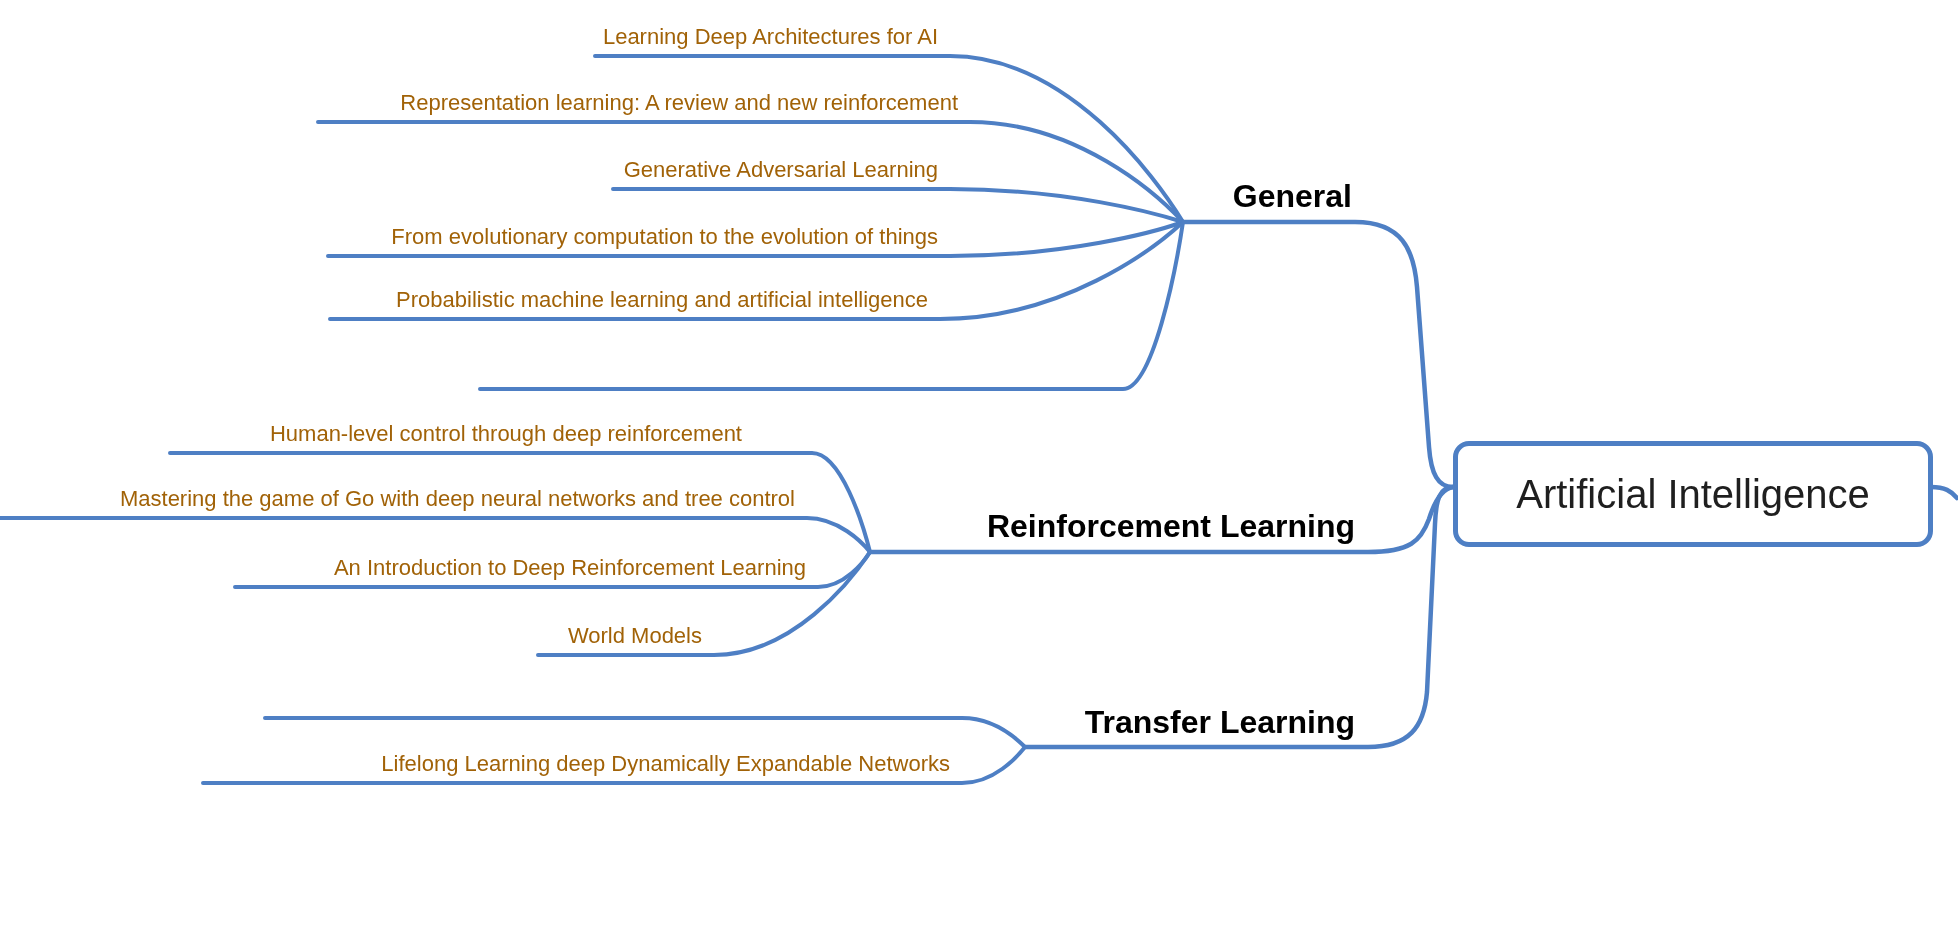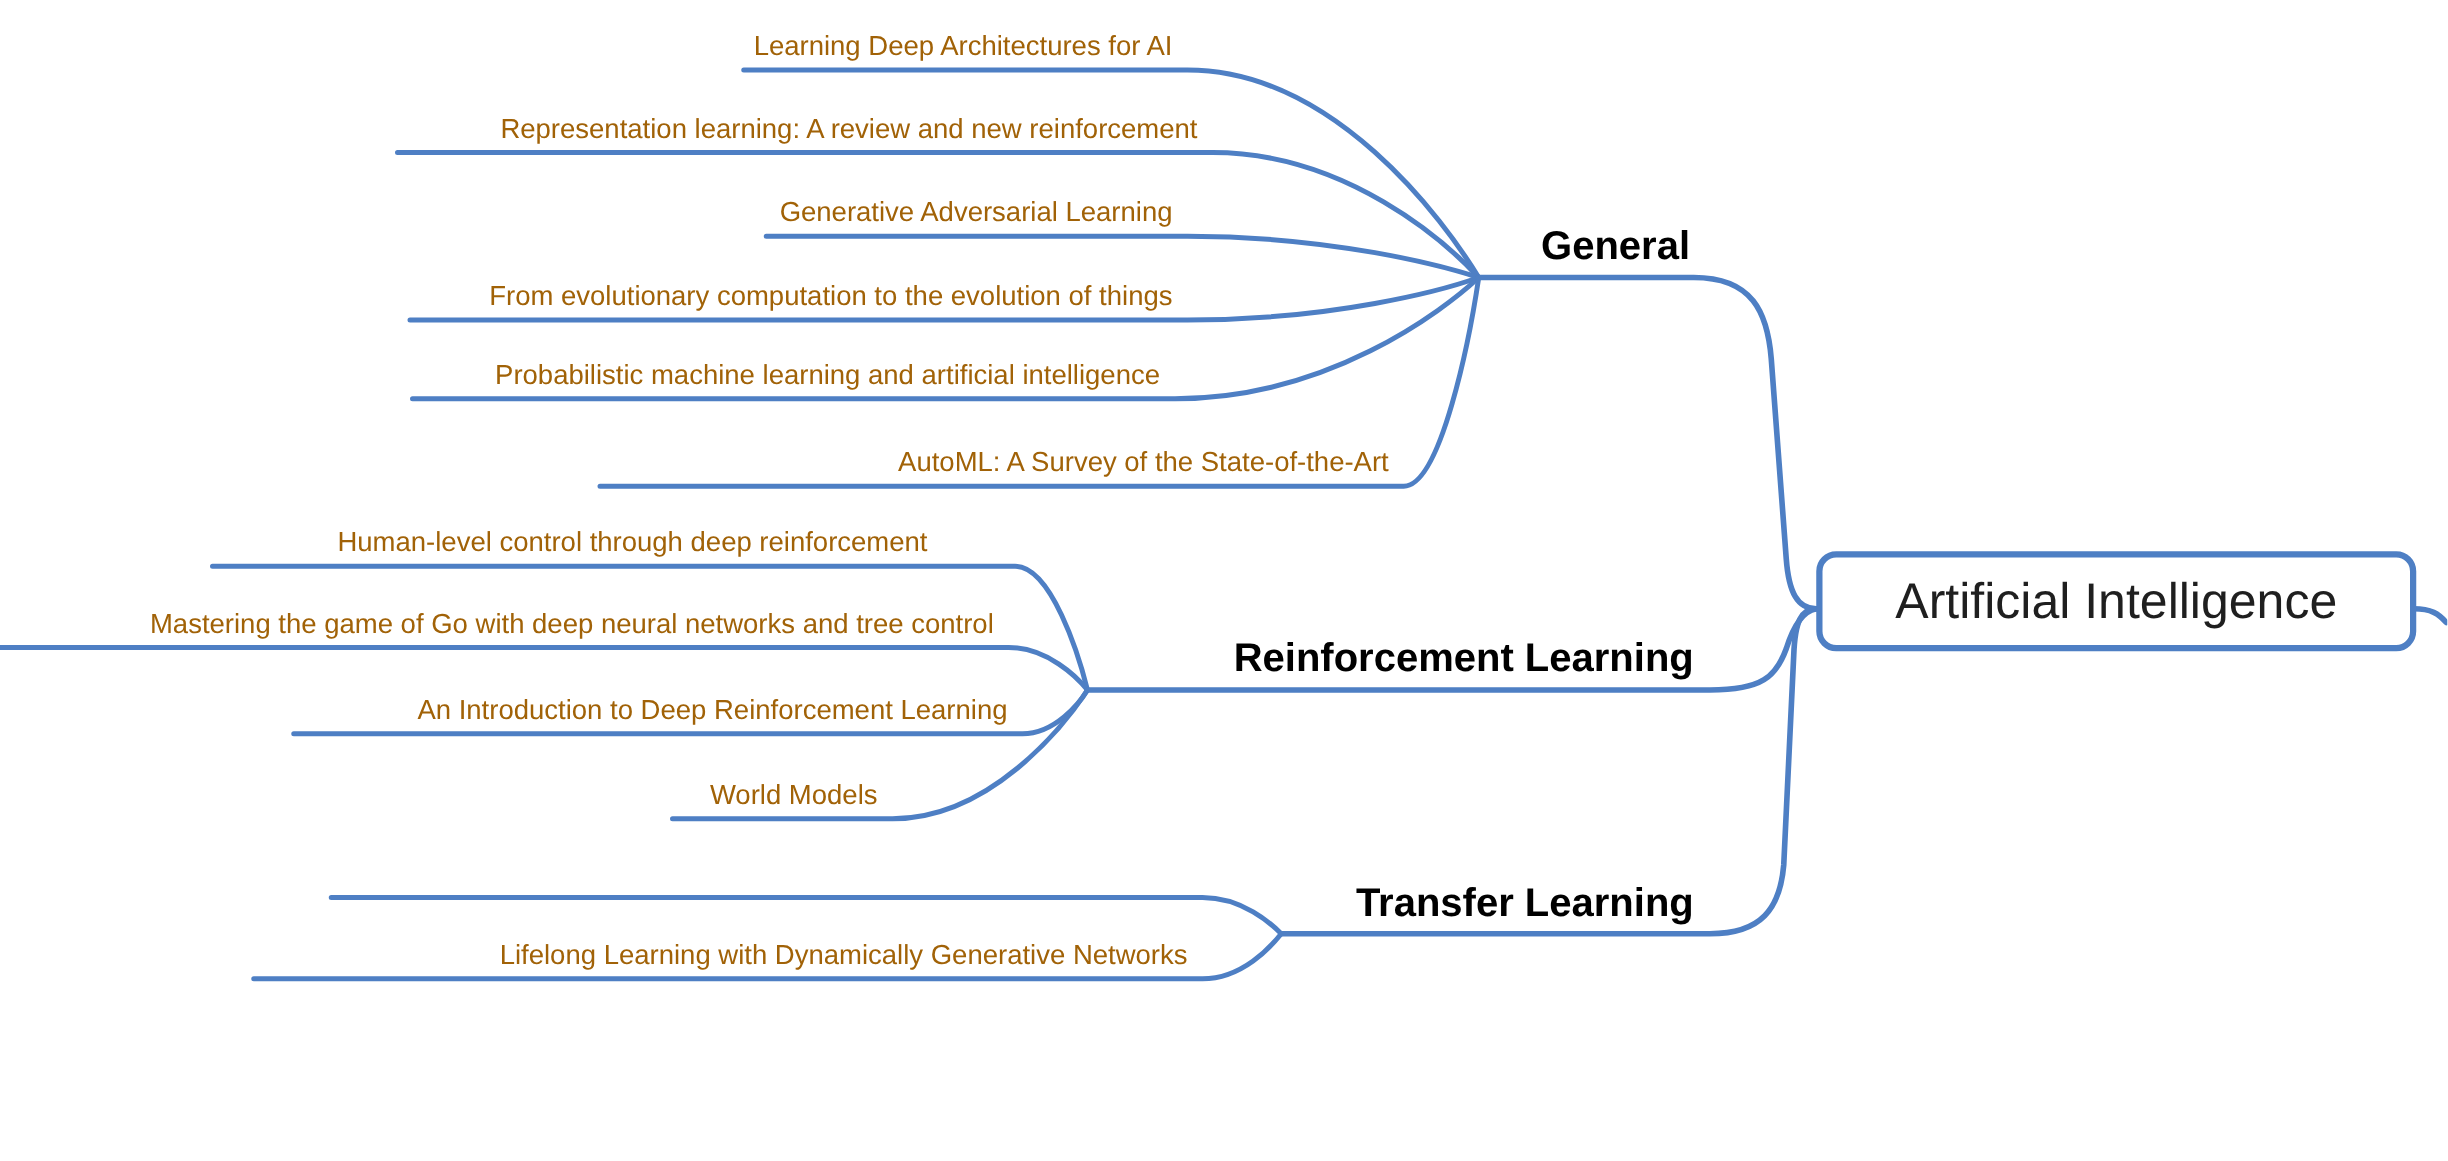--- a/index.html
+++ b/index.html
@@ -17,21 +17,21 @@
     position:absolute;
     font-size:22px;line-height:26px;font-weight:400;
     color:#a16207;white-space:nowrap;
   }
   .branch-label{
     position:absolute;
     font-size:32px;line-height:36px;font-weight:700;
     color:#000000;white-space:nowrap;
   }
   .root-node{
-    position:absolute;left:1453px;top:441px;width:480px;height:80px;
+    position:absolute;left:1453px;top:441px;width:480px;height:106px;
     box-sizing:border-box;
     border:5px solid #4E7FC4;border-radius:16px;
     background:#ffffff;
     display:flex;align-items:center;justify-content:center;
   }
   .root-node span{
     font-size:40px;font-weight:500;color:#1F1F1F;white-space:nowrap;
   }
 </style>
 </head>
@@ -61,28 +61,27 @@
     <path class="spine" d="M1025 747 H1368 C1409 747 1424 727 1427 692 L1435 524 C1436 497 1441 487 1453 487"></path>
 
     <path class="spine" d="M1931 487 C1945 487 1951 491 1957 498"></path>
   </svg>
 
   <div class="leaf-label" style="right:1020px;bottom:879px">Learning Deep Architectures for AI</div>
   <div class="leaf-label" style="right:1000px;bottom:813px">Representation learning: A review and new reinforcement</div>
   <div class="leaf-label" style="right:1020px;bottom:746px">Generative Adversarial Learning</div>
   <div class="leaf-label" style="right:1020px;bottom:679px">From evolutionary computation to the evolution of things</div>
   <div class="leaf-label" style="right:1030px;bottom:616px">Probabilistic machine learning and artificial intelligence</div>
-  <div class="leaf-label" style="right:847px;bottom:546px">AutoML: A Survey of the State-of-the-Art</div>
 
   <div class="leaf-label" style="right:1216px;bottom:482px">Human-level control through deep reinforcement</div>
   <div class="leaf-label" style="right:1163px;bottom:417px">Mastering the game of Go with deep neural networks and tree control</div>
   <div class="leaf-label" style="right:1152px;bottom:348px">An Introduction to Deep Reinforcement Learning</div>
   <div class="leaf-label" style="right:1256px;bottom:280px">World Models</div>
 
-  <div class="leaf-label" style="right:1008px;bottom:152px">Lifelong Learning with Dynamically Generative Networks</div>
+  <div class="leaf-label" style="right:1008px;bottom:152px">Lifelong Learning deep Dynamically Expandable Networks</div>
 
   <div class="branch-label" style="right:606px;bottom:715px">General</div>
   <div class="branch-label" style="right:603px;bottom:385px">Reinforcement Learning</div>
   <div class="branch-label" style="right:603px;bottom:189px">Transfer Learning</div>
 
   <div class="root-node">
     <span>Artificial Intelligence</span>
   </div>
 
 </div>

